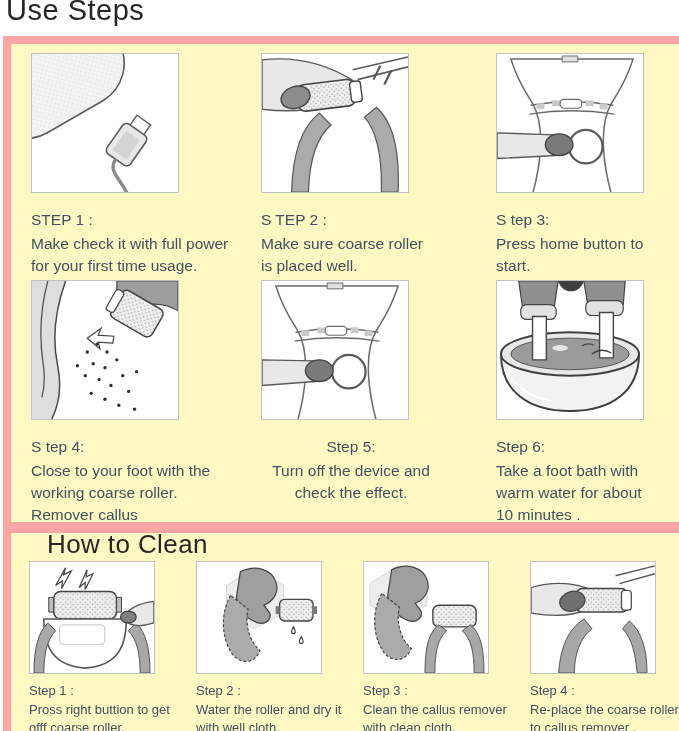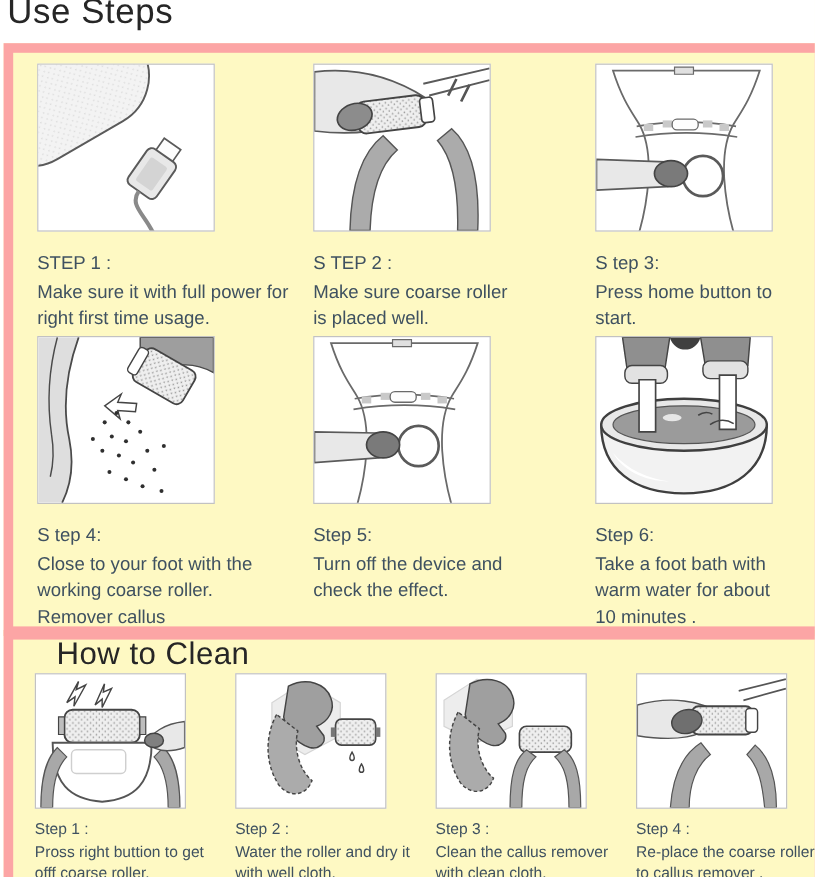--- a/index.html
+++ b/index.html
@@ -44,21 +44,21 @@
         <g transform="rotate(35 98 88)">
           <rect x="90" y="62" width="17" height="13" fill="#fdfdfd" stroke="#5a5a5a" stroke-width="1.4"></rect>
           <rect x="84" y="74" width="29" height="37" rx="5" fill="#e8e8e8" stroke="#5a5a5a" stroke-width="1.6"></rect>
           <rect x="90" y="81" width="17" height="24" rx="2" fill="#d4d4d4"></rect>
           <path d="M98,111 C98,126 114,124 130,134 C140,140 146,142 152,143" fill="none" stroke="#8a8a8a" stroke-width="3.4"></path>
         </g>
       </svg>
     </div>
     <div class="cap cap-lg" style="width:212px;">
       <span class="lbl">STEP 1 :</span>
-      <span>Make sure it with full power for right first time usage.</span>
+      <span>Make check it with full power for your first time usage.</span>
     </div>
   </div>
 
   <div class="cell" style="left:250px;top:9px;">
     <div class="thumb thumb-lg">
       <svg viewBox="0 0 148 140">
         <defs>
             <pattern id="pat2" width="5" height="5" patternUnits="userSpaceOnUse">
           <rect width="5" height="5" fill="#efefef"></rect>
               <circle cx="1.2" cy="1.2" r="0.7" fill="#9a9a9a"></circle>
@@ -160,21 +160,21 @@
         <rect x="40" y="50" width="8" height="6" fill="#c9c9c9"></rect>
           <rect x="56" y="47" width="8" height="6" fill="#c9c9c9"></rect>
         <rect x="90" y="47" width="8" height="6" fill="#c9c9c9"></rect>
           <rect x="104" y="50" width="8" height="6" fill="#c9c9c9"></rect>
         <rect x="64" y="46" width="22" height="9" rx="4" fill="#fdfdfd" stroke="#6a6a6a" stroke-width="1.1"></rect>
         <circle cx="88" cy="92" r="17" fill="#fff" stroke="#5a5a5a" stroke-width="2.2"></circle>
         <path d="M0,80 L52,81 C64,82 66,100 54,102 L0,106 Z" fill="#e8e8e8" stroke="#5a5a5a" stroke-width="1.4"></path>
         <ellipse cx="58" cy="91" rx="14" ry="11" fill="#7a7a7a" stroke="#444" stroke-width="1.4"></ellipse>
       </svg>
     </div>
-    <div class="cap cap-lg" style="width:180px;">
+    <div class="cap cap-lg" style="width:180px;text-align:center;">
       <span class="lbl">Step 5:</span>
       <span>Turn off the device and check the effect.</span>
     </div>
   </div>
 
   <div class="cell" style="left:485px;top:236px;">
     <div class="thumb thumb-lg">
       <svg viewBox="0 0 148 140">
         <path d="M22,0 L62,0 L58,26 L26,28 Z" fill="#8f8f8f" stroke="#444" stroke-width="1.2"></path>
         <path d="M62,0 C66,14 84,14 88,0 Z" fill="#3f3f3f"></path>

